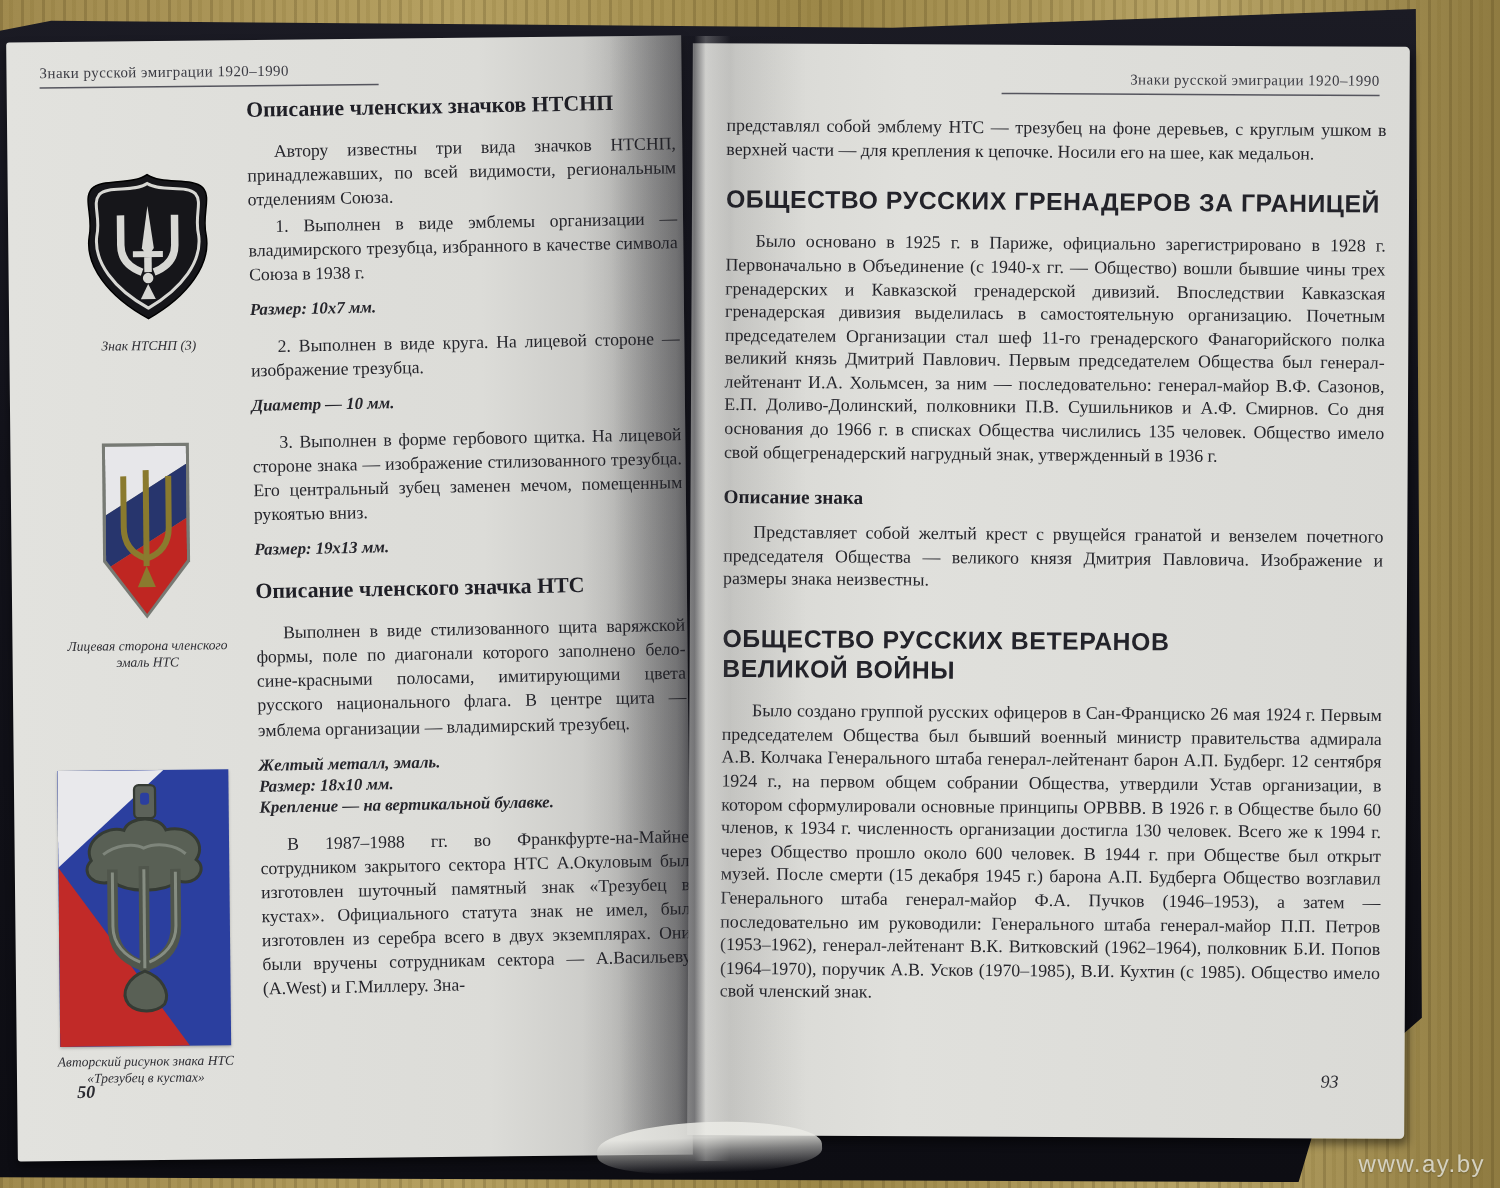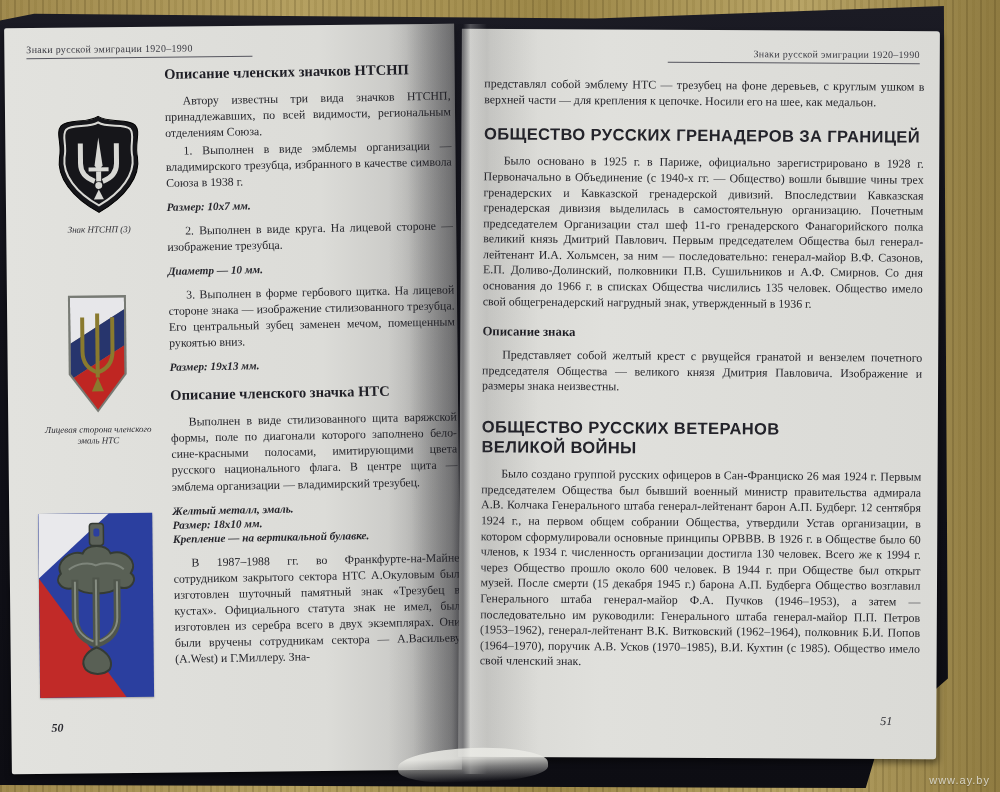--- a/index.html
+++ b/index.html
@@ -99,21 +99,21 @@
   
   .draw3{
     position:relative;width:114px;height:184px;background:#2b3f9f;margin:0 auto;
     box-shadow:0 1px 2px rgba(0,0,0,.25);
   }
   .draw3 .tri-white{position:absolute;inset:0;background:#e9e9ec;clip-path:polygon(0 0, 62% 0, 0 35%);}
   .draw3 .tri-red{position:absolute;inset:0;background:#c12a28;clip-path:polygon(0 35%, 76% 100%, 0 100%);}
   .draw3 svg{position:absolute;left:10px;top:8px;}
   .watermark{
     position:absolute;right:10px;bottom:6px;
-    font-family:"Liberation Sans",sans-serif;font-size:11px;color:rgba(235,235,228,.8);
+    font-family:"Liberation Sans",sans-serif;font-size:16px;color:rgba(235,235,228,.8);
     letter-spacing:1px;text-shadow:0 1px 1px rgba(60,50,20,.4);padding-left:16px;
   }
   .curve-left-edge{ 
     position:absolute;right:0;top:0;width:48px;height:100%;pointer-events:none;
     background:linear-gradient(90deg, rgba(0,0,0,0), rgba(30,30,36,.28));
   }
 </style>
 </head>
 <body>
 
@@ -178,20 +178,21 @@
             <path d="M47 56 V126"></path>
           </g>
           <g stroke="#868d82" stroke-width="2" fill="none">
             <path d="M26 60 V96 C26 108 34 116 44 120"></path>
             <path d="M68 60 V96 C68 108 60 116 50 120"></path>
             <path d="M47 58 V124"></path>
           </g>
           <path d="M47 126 C36 130 30 140 36 148 C42 154 54 154 60 148 C64 140 58 130 47 126 Z" fill="#596055" stroke="#353b34" stroke-width="2"></path>
         </svg>
       </div>
+      <div class="figcap">Авторский рисунок знака НТС «Трезубец в кустах»</div>
     </div>
   </div>
 
   <div class="lcontent">
     <h2>Описание членских значков НТСНП</h2>
     <p>Автору известны три вида значков НТСНП, принадлежавших, по всей видимости, региональным отделениям Союза.</p>
     <p>1. Выполнен в виде эмблемы организации — владимирского трезубца, избранного в качестве символа Союза в 1938 г.</p>
     <div class="specline">Размер: 10х7 мм.</div>
     <p>2. Выполнен в виде круга. На лицевой стороне — изображение трезубца.</p>
     <div class="specline">Диаметр — 10 мм.</div>
@@ -220,19 +221,19 @@
     <p>Было основано в 1925 г. в Париже, официально зарегистрировано в 1928 г. Первоначально в Объединение (с 1940-х гг. — Общество) вошли бывшие чины трех гренадерских и Кавказской гренадерской дивизий. Впоследствии Кавказская гренадерская дивизия выделилась в самостоятельную организацию. Почетным председателем Организации стал шеф 11-го гренадерского Фанагорийского полка великий князь Дмитрий Павлович. Первым председателем Общества был генерал-лейтенант И.А. Хольмсен, за ним — последовательно: генерал-майор В.Ф. Сазонов, Е.П. Доливо-Долинский, полковники П.В. Сушильников и А.Ф. Смирнов. Со дня основания до 1966 г. в списках Общества числились 135 человек. Общество имело свой общегренадерский нагрудный знак, утвержденный в 1936 г.</p>
     <h3>Описание знака</h3>
     <p>Представляет собой желтый крест с рвущейся гранатой и вензелем почетного председателя Общества — великого князя Дмитрия Павловича. Изображение и размеры знака неизвестны.</p>
     <h1 style="margin-top:22px;">
       <span>ОБЩЕСТВО РУССКИХ ВЕТЕРАНОВ</span><br>
       <span>ВЕЛИКОЙ ВОЙНЫ</span>
     </h1>
     <p>Было создано группой русских офицеров в Сан-Франциско 26 мая 1924 г. Первым председателем Общества был бывший военный министр правительства адмирала А.В. Колчака Генерального штаба генерал-лейтенант барон А.П. Будберг. 12 сентября 1924 г., на первом общем собрании Общества, утвердили Устав организации, в котором сформулировали основные принципы ОРВВВ. В 1926 г. в Обществе было 60 членов, к 1934 г. численность организации достигла 130 человек. Всего же к 1994 г. через Общество прошло около 600 человек. В 1944 г. при Обществе был открыт музей. После смерти (15 декабря 1945 г.) барона А.П. Будберга Общество возглавил Генерального штаба генерал-майор Ф.А. Пучков (1946–1953), а затем — последовательно им руководили: Генерального штаба генерал-майор П.П. Петров (1953–1962), генерал-лейтенант В.К. Витковский (1962–1964), полковник Б.И. Попов (1964–1970), поручик А.В. Усков (1970–1985), В.И. Кухтин (с 1985). Общество имело свой членский знак.</p>
   </div>
 
-  <div class="pgnum pgnum-right">51</div>
+  <div class="pgnum pgnum-right">93</div>
 </div>
 
 <div class="gutter-shade"></div>
 <div class="page-stack"></div>
 
 <div class="watermark">www.ay.by</div>
 
 </body></html>

